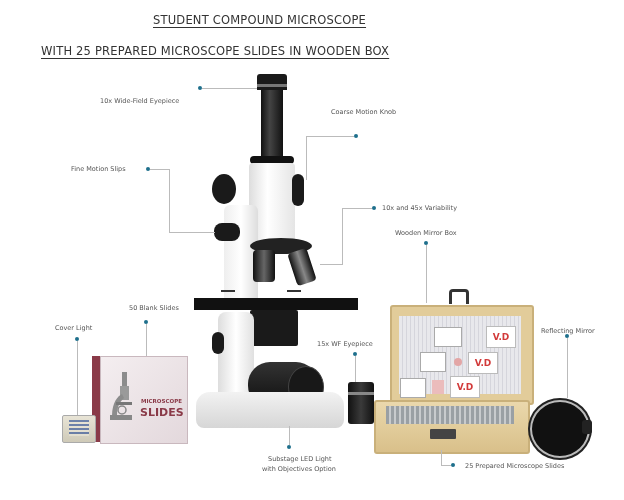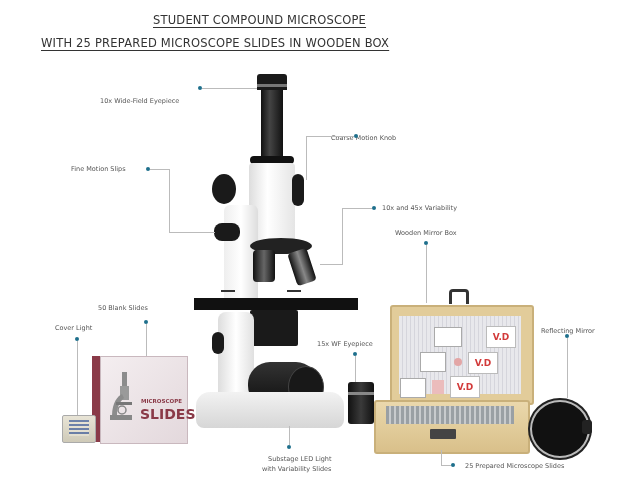--- a/index.html
+++ b/index.html
@@ -7,21 +7,21 @@
   .title { position:absolute; font-size:11.5px; color:#333; letter-spacing:0.2px; text-decoration:underline; text-underline-offset:3px; white-space:nowrap; }
   .label { position:absolute; font-size:6.5px; color:#555; white-space:nowrap; }
   .dot { position:absolute; width:4px; height:4px; border-radius:50%; background:#1e6f8c; }
   .ln { position:absolute; background:#bbb; }
   .abs { position:absolute; }
 </style>
 </head>
 <body>
 
 <div class="title" style="left:153px;top:13px;">STUDENT COMPOUND MICROSCOPE</div>
-<div class="title" style="left:41px;top:36px;">WITH 25 PREPARED MICROSCOPE SLIDES IN WOODEN BOX</div>
+<div class="title" style="left:41px;top:44px;">WITH 25 PREPARED MICROSCOPE SLIDES IN WOODEN BOX</div>
 
 <div>
 
   <div class="abs" style="left:257px;top:74px;width:30px;height:16px;background:#1a1a1a;border-radius:3px 3px 0 0;"></div>
   <div class="abs" style="left:257px;top:84px;width:30px;height:3px;background:#777;"></div>
   <div class="abs" style="left:261px;top:90px;width:22px;height:68px;background:linear-gradient(90deg,#111,#444 40%,#111);"></div>
   <div class="abs" style="left:250px;top:156px;width:44px;height:8px;background:#111;border-radius:4px;"></div>
 
   <div class="abs" style="left:249px;top:163px;width:46px;height:80px;background:linear-gradient(90deg,#ddd,#fff 40%,#e5e5e5);border-radius:4px;"></div>
 
@@ -63,21 +63,21 @@
     <svg width="26" height="50" viewBox="0 0 26 50">
       <rect x="14" y="0" width="5" height="16" fill="#8c8c8c"></rect>
       <rect x="12" y="14" width="9" height="14" fill="#9a9a9a"></rect>
       <path d="M4 44 C4 30 10 24 14 22 L16 26 C12 30 9 34 9 44 Z" fill="#8c8c8c"></path>
       <rect x="8" y="30" width="16" height="3" fill="#777"></rect>
       <rect x="2" y="43" width="22" height="5" fill="#888"></rect>
       <circle cx="14" cy="38" r="4" fill="none" stroke="#888" stroke-width="1.5"></circle>
     </svg>
   </div>
   <div class="abs" style="left:141px;top:398px;font-size:5.5px;color:#8a3a48;font-weight:bold;">MICROSCOPE</div>
-  <div class="abs" style="left:140px;top:406px;font-size:14px;color:#8a3a48;font-weight:bold;">SLIDES</div>
+  <div class="abs" style="left:140px;top:406px;font-size:11px;color:#8a3a48;font-weight:bold;">SLIDES</div>
 </div>
 
 <div class="abs" style="left:62px;top:415px;width:32px;height:26px;background:linear-gradient(180deg,#e8e4d6,#cfcab8);border:1px solid #aaa;border-radius:2px;">
   <div class="abs" style="left:6px;top:4px;width:20px;height:16px;background:repeating-linear-gradient(180deg,#3b5a9a 0 2px,#e8e4d6 2px 4px);opacity:0.7;"></div>
 </div>
 
 <div>
   <div class="abs" style="left:449px;top:289px;width:14px;height:12px;border:3px solid #333;border-bottom:none;border-radius:4px 4px 0 0;"></div>
   <div class="abs" style="left:390px;top:305px;width:140px;height:96px;background:#e2cc9a;border:2px solid #c9b07a;border-radius:3px;"></div>
   <div class="abs" style="left:399px;top:316px;width:122px;height:78px;background:repeating-linear-gradient(90deg,#e8e8ec 0 3px,#d5d5dc 3px 4px);"></div>
@@ -102,58 +102,58 @@
 
 <div>
   <div class="abs" style="left:530px;top:400px;width:56px;height:54px;background:#111;border:2px solid #bbb;border-radius:50%;box-shadow:0 0 0 2px #222;"></div>
   <div class="abs" style="left:582px;top:420px;width:10px;height:14px;background:#222;border-radius:3px;"></div>
 </div>
 
 <span class="label" style="left:100px;top:97px;">10x Wide-Field Eyepiece</span>
 <div class="dot" style="left:198px;top:86px;"></div>
 <div class="ln" style="left:202px;top:88px;width:55px;height:1px;"></div>
 
-<span class="label" style="left:331px;top:134px;">Coarse Motion Knob</span>
+<span class="label" style="left:331px;top:108px;">Coarse Motion Knob</span>
 <div class="dot" style="left:354px;top:134px;"></div>
 <div class="ln" style="left:306px;top:136px;width:48px;height:1px;"></div>
 <div class="ln" style="left:306px;top:136px;width:1px;height:44px;"></div>
 
 <span class="label" style="left:71px;top:165px;">Fine Motion Slips</span>
 <div class="dot" style="left:146px;top:167px;"></div>
 <div class="ln" style="left:150px;top:169px;width:20px;height:1px;"></div>
 <div class="ln" style="left:169px;top:169px;width:1px;height:63px;"></div>
 <div class="ln" style="left:169px;top:232px;width:46px;height:1px;"></div>
 
 <span class="label" style="left:382px;top:204px;">10x and 45x Variability</span>
 <div class="dot" style="left:372px;top:206px;"></div>
 <div class="ln" style="left:342px;top:208px;width:30px;height:1px;"></div>
 <div class="ln" style="left:342px;top:208px;width:1px;height:56px;"></div>
 <div class="ln" style="left:320px;top:264px;width:23px;height:1px;"></div>
 
 <span class="label" style="left:395px;top:229px;">Wooden Mirror Box</span>
 <div class="dot" style="left:424px;top:241px;"></div>
 <div class="ln" style="left:426px;top:245px;width:1px;height:58px;"></div>
 
-<span class="label" style="left:98px;top:304px;text-align:center;">50 Blank Slides</span>
+<span class="label" style="left:129px;top:304px;text-align:center;">50 Blank Slides</span>
 <div class="dot" style="left:144px;top:320px;"></div>
 <div class="ln" style="left:146px;top:324px;width:1px;height:32px;"></div>
 
 <span class="label" style="left:55px;top:324px;">Cover Light</span>
 <div class="dot" style="left:75px;top:337px;"></div>
 <div class="ln" style="left:77px;top:341px;width:1px;height:74px;"></div>
 
 <span class="label" style="left:317px;top:340px;">15x WF Eyepiece</span>
 <div class="dot" style="left:353px;top:352px;"></div>
 <div class="ln" style="left:355px;top:356px;width:1px;height:26px;"></div>
 
 <span class="label" style="left:541px;top:327px;">Reflecting Mirror</span>
 <div class="dot" style="left:565px;top:334px;"></div>
 <div class="ln" style="left:567px;top:338px;width:1px;height:60px;"></div>
 
 <div class="dot" style="left:287px;top:445px;"></div>
 <div class="ln" style="left:289px;top:426px;width:1px;height:19px;"></div>
 <span class="label" style="left:268px;top:455px;">Substage LED Light</span>
-<span class="label" style="left:262px;top:465px;">with Variability Slides</span>
+<span class="label" style="left:262px;top:465px;">with Objectives Option</span>
 
 <div class="ln" style="left:441px;top:450px;width:1px;height:15px;"></div>
 <div class="ln" style="left:441px;top:465px;width:10px;height:1px;"></div>
 <div class="dot" style="left:451px;top:463px;"></div>
 <span class="label" style="left:465px;top:462px;">25 Prepared Microscope Slides</span>
 
 </body></html>

